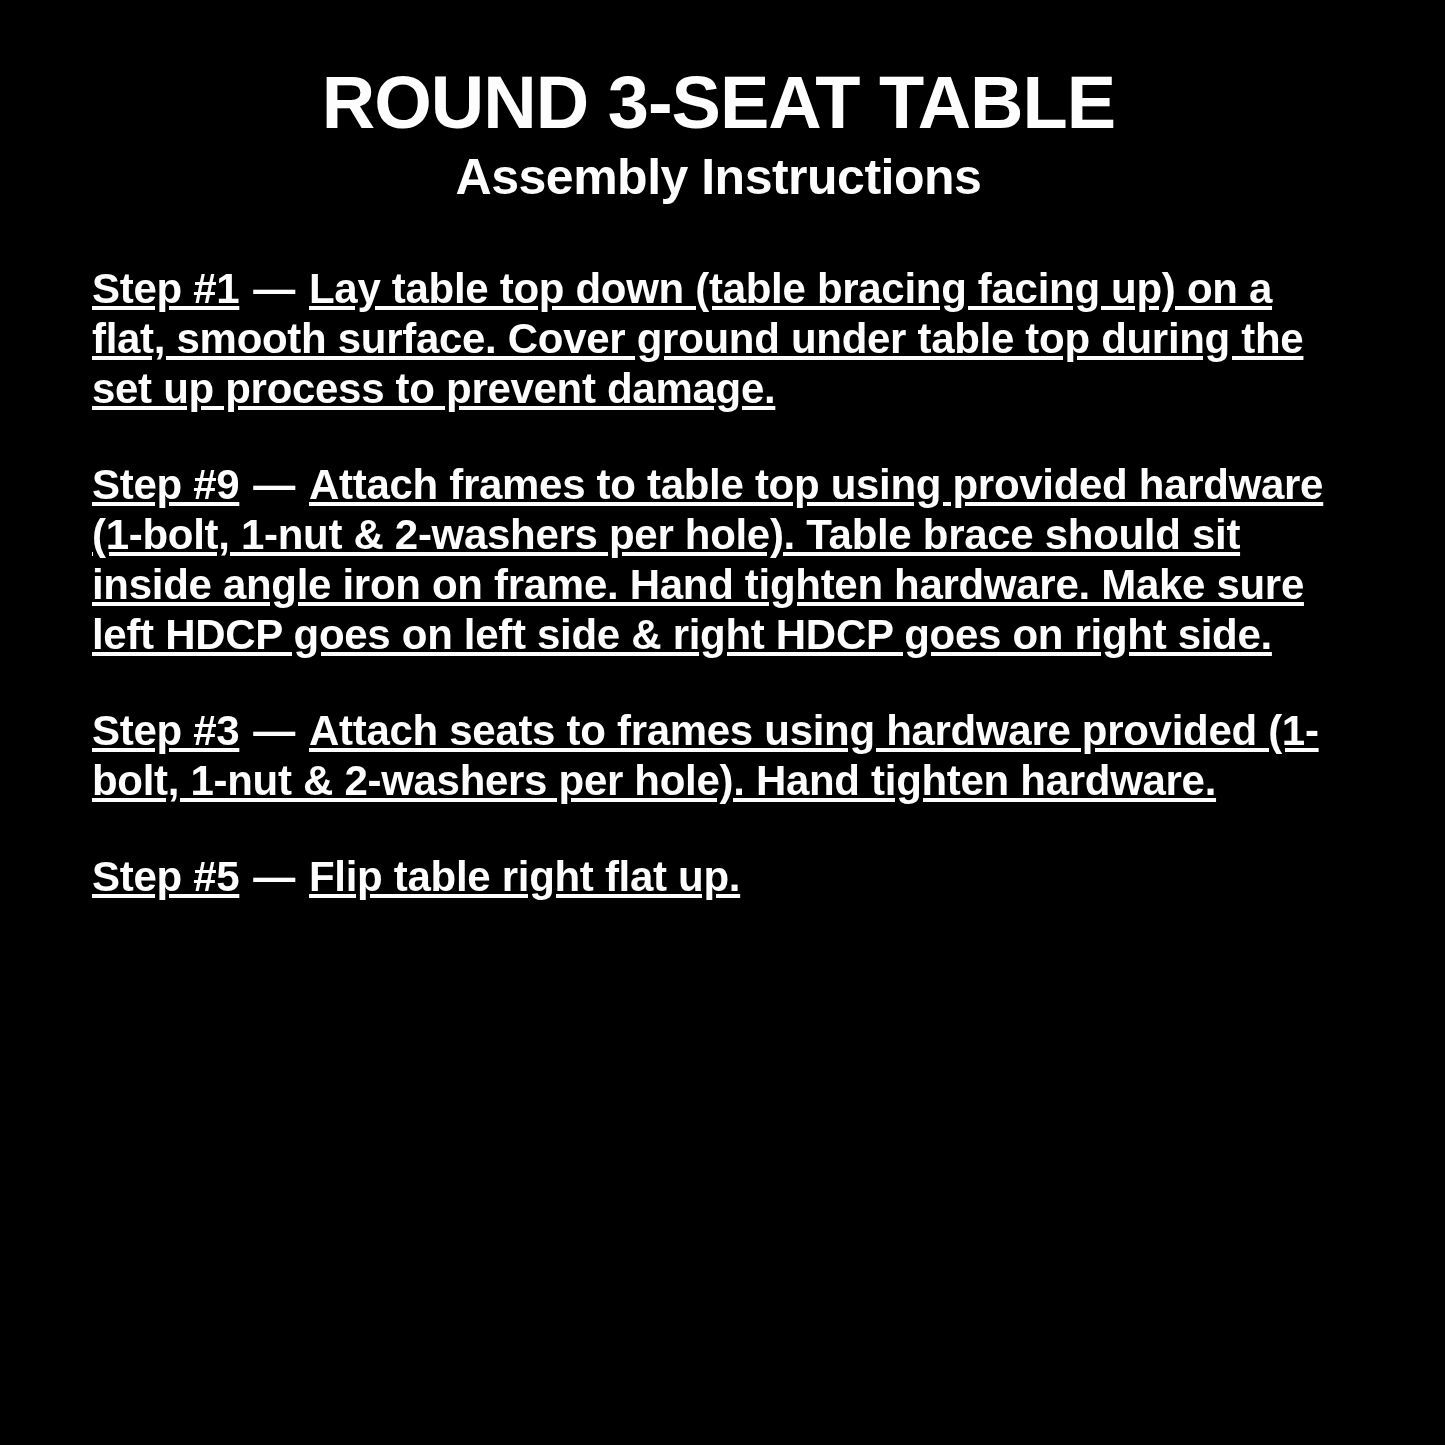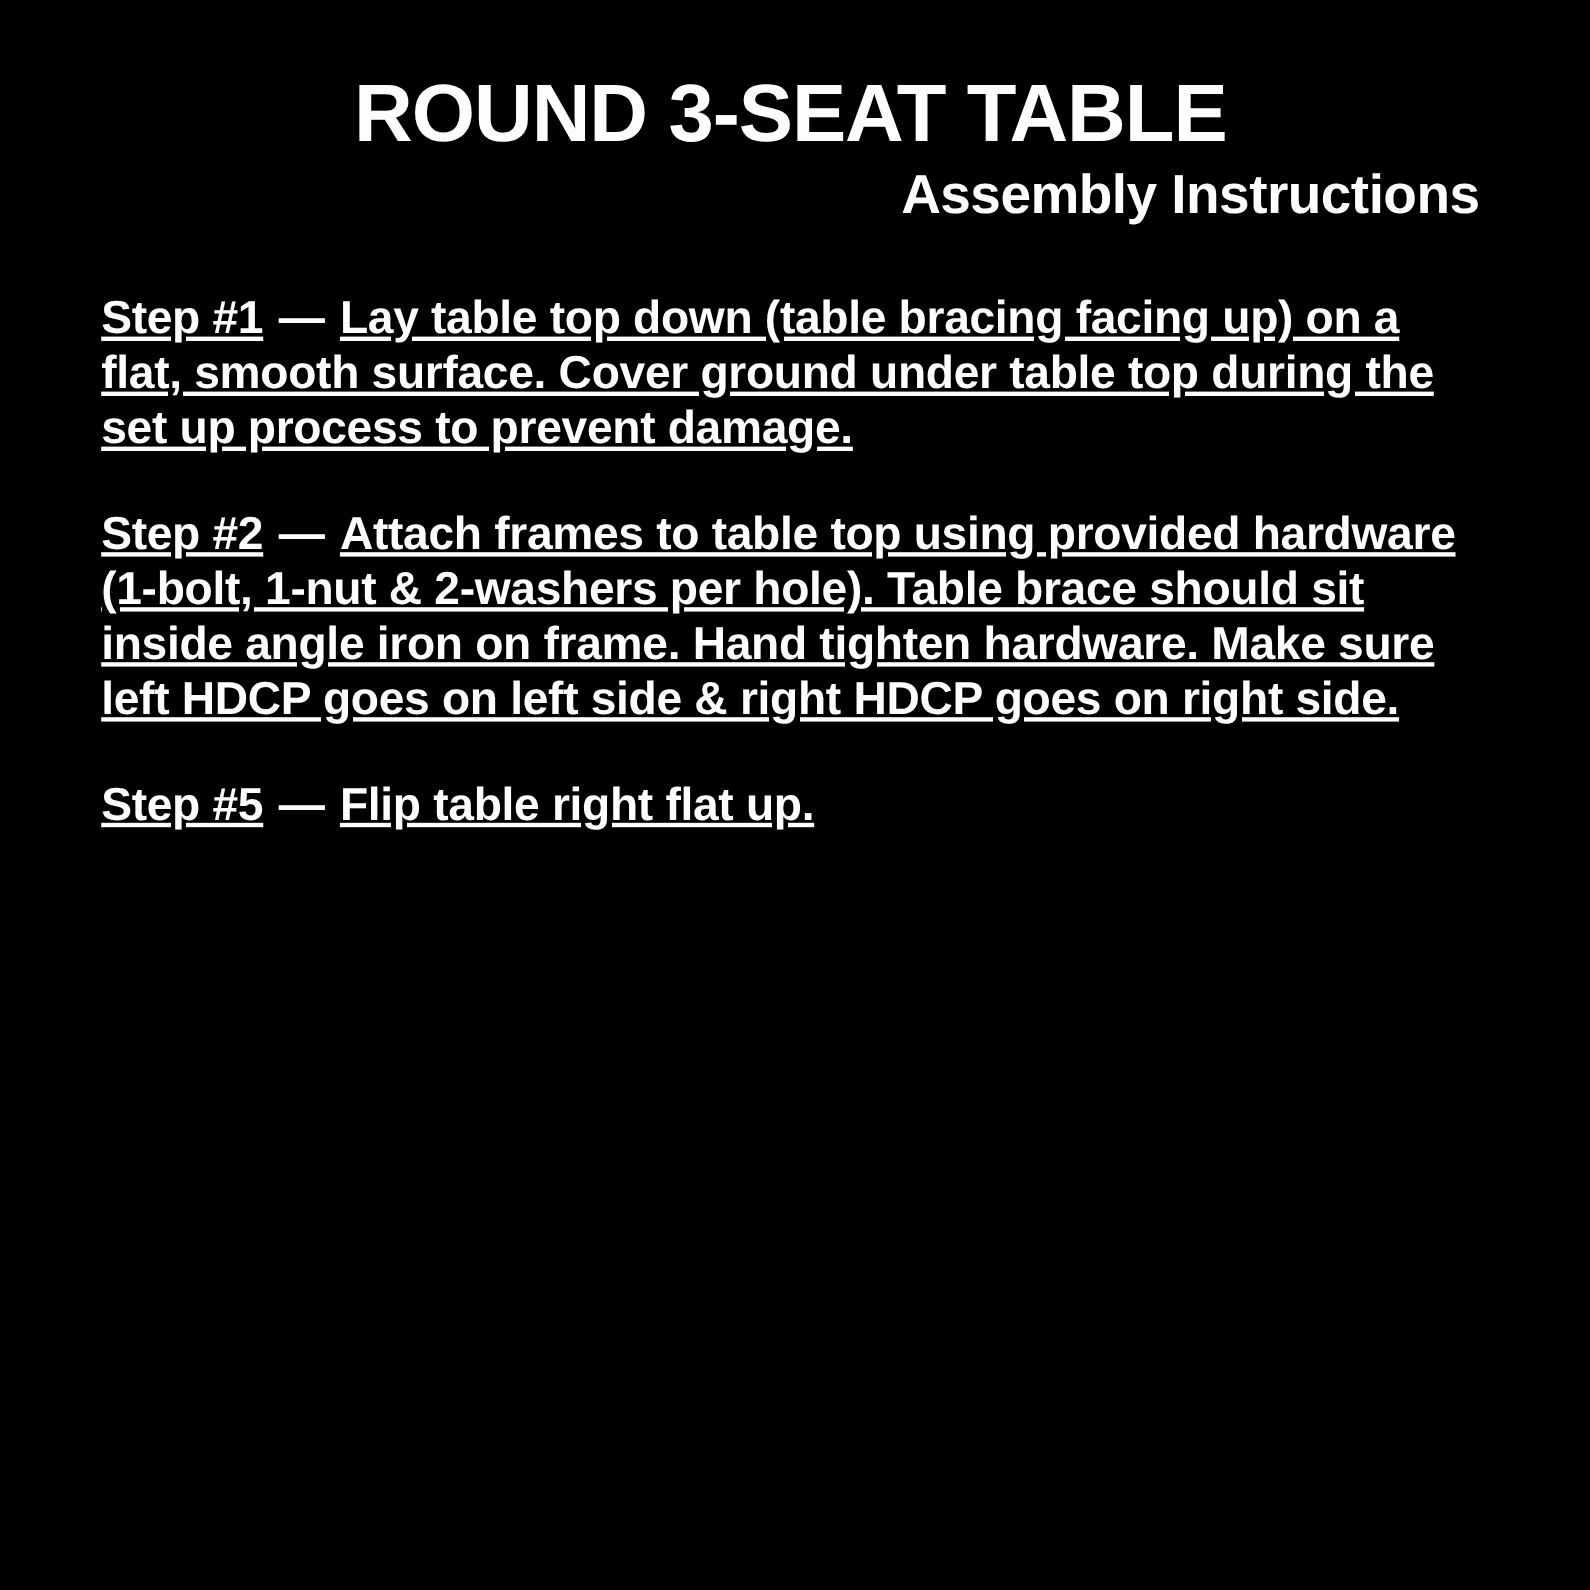--- a/index.html
+++ b/index.html
@@ -22,21 +22,21 @@
   .title {
     margin: 0;
     text-align: center;
     font-size: 74px;
     line-height: 1.12;
     letter-spacing: -1px;
     color: #fdfdfd;
   }
   .subtitle {
     margin: 4px 0 0 0;
-    text-align: right;
+    text-align: center;
     font-size: 50px;
     line-height: 1.15;
     letter-spacing: -0.5px;
     color: #fdfdfd;
   }
   .steps {
     margin-top: 58px;
   }
   .step {
     margin: 0 0 46px 0;
@@ -54,20 +54,21 @@
 </head>
 <body>
 
 <div class="poster">
   <h1 class="title">ROUND 3-SEAT TABLE</h1>
   <h2 class="subtitle">Assembly Instructions</h2>
 
   <div class="steps">
     <p class="step"><span class="step-label">Step #1</span><span class="step-sep">—</span><span class="step-text">Lay table top down (table bracing facing up) on a flat, smooth surface. Cover ground under table top during the set up process to prevent damage.</span></p>
 
-    <p class="step"><span class="step-label">Step #2</span><span class="step-sep">—</span><span class="step-text">Attach frames to table top using provided hardware (1-bolt, 1-nut &amp; 2-washers per hole). Table brace should sit inside angle iron on frame. Hand tighten hardware. Make sure left HDCP goes on left side &amp; right HDCP goes on right side.</span></p>
+    <p class="step"><span class="step-label">Step #9</span><span class="step-sep">—</span><span class="step-text">Attach frames to table top using provided hardware (1-bolt, 1-nut &amp; 2-washers per hole). Table brace should sit inside angle iron on frame. Hand tighten hardware. Make sure left HDCP goes on left side &amp; right HDCP goes on right side.</span></p>
 
+    <p class="step"><span class="step-label">Step #3</span><span class="step-sep">—</span><span class="step-text">Attach seats to frames using hardware provided (1-bolt, 1-nut &amp; 2-washers per hole). Hand tighten hardware.</span></p>
 
 
     <p class="step"><span class="step-label">Step #5</span><span class="step-sep">—</span><span class="step-text">Flip table right flat up.</span></p>
 
   </div>
 </div>
 
 </body></html>

